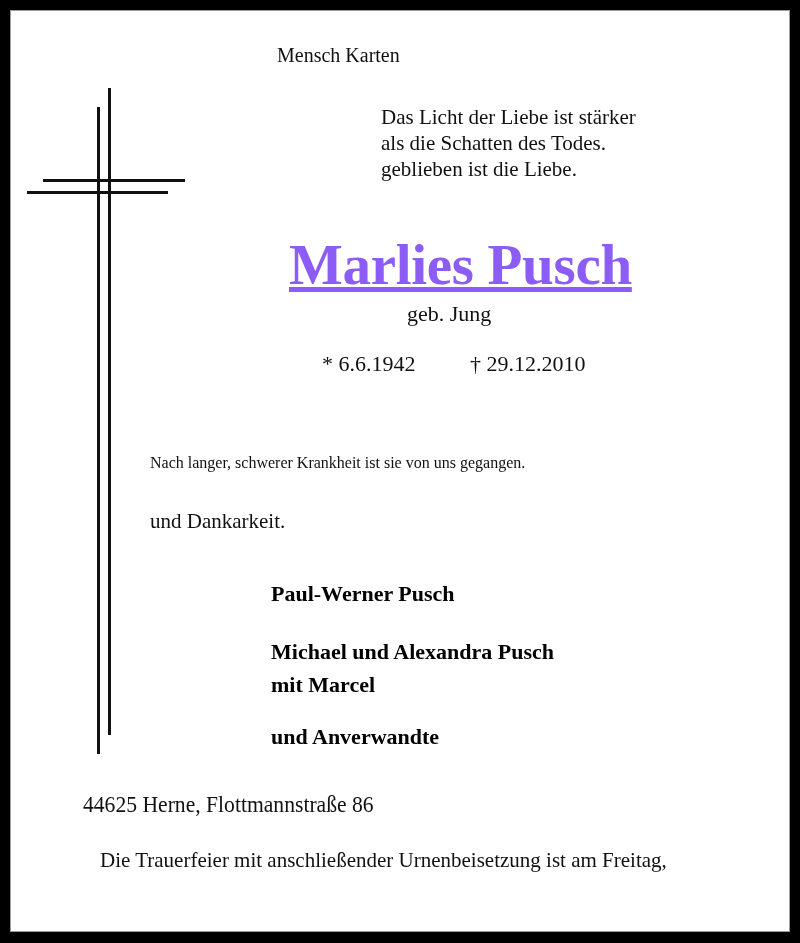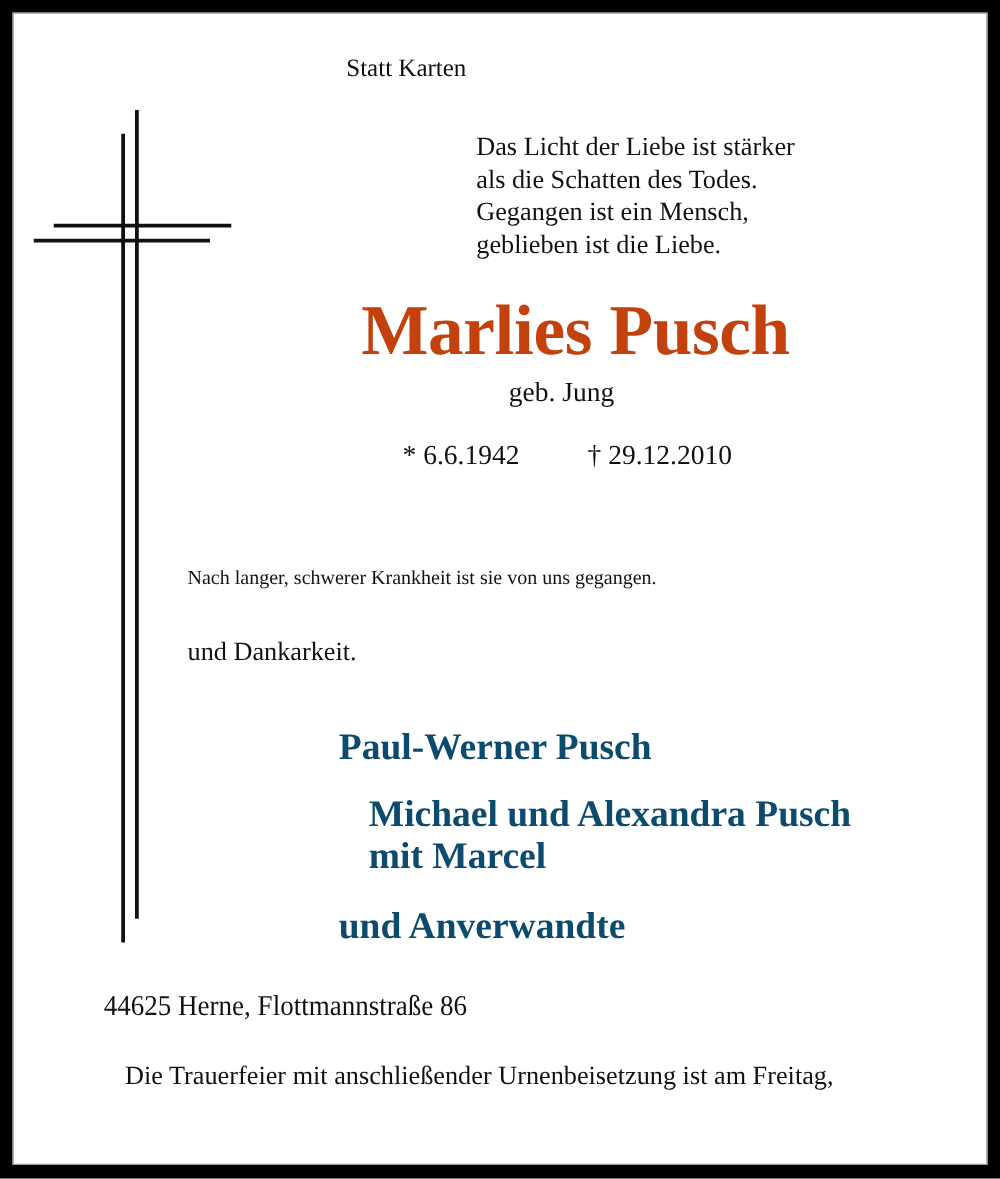--- a/index.html
+++ b/index.html
@@ -14,55 +14,54 @@
     }
     .t {
       position: absolute; white-space: nowrap; color: #111111;
       font-family: "Liberation Serif", "DejaVu Serif", serif;
       line-height: 1;
     }
     .line { position: absolute; background: #111111; }
     .statt { left: 277px; top: 45px; font-size: 20px; }
     .poem { left: 381px; top: 104px; font-size: 21px; line-height: 26px; }
     .poem div { white-space: nowrap; }
-    .name { left: 289px; top: 236px; font-size: 57px; font-weight: bold; letter-spacing: -0.3px; color: #c2410c; }
+    .name { left: 289px; top: 236px; font-size: 57px; font-weight: bold; letter-spacing: -0.3px; color: #8b5cf6; text-decoration: underline; }
     .geb { left: 407px; top: 303px; font-size: 22px; }
     .born { left: 322px; top: 353px; font-size: 22px; }
     .died { left: 470px; top: 353px; font-size: 22px; }
     .p1 { left: 150px; top: 455px; font-size: 16px; }
     .p2 { left: 150px; top: 508px; font-size: 21px; line-height: 27px; }
     .p2 div { white-space: nowrap; }
-    .nm { left: 271px; font-size: 30px; font-weight: bold; color: #0c4a6e; }
+    .nm { left: 271px; font-size: 22px; font-weight: bold; color: #000000; }
     .nm1 { top: 583px; }
     .nm2 { top: 635px; line-height: 33px; }
-    .nm2 div { white-space: nowrap; margin-left: 24px; }
+    .nm2 div { white-space: nowrap; }
     .nm3 { top: 726px; }
     .addr { left: 83px; top: 793px; font-size: 23px; transform: scaleX(0.94); transform-origin: left top; }
     .fun { left: 83px; top: 847px; font-size: 21px; line-height: 27px; margin-left: 17px; }
     .fun div { white-space: nowrap; }
   </style>
 </head>
 <body>
 
 <div class="frame"></div>
 <div class="inner"></div>
 
 <div>
   <div class="line" style="left:108px; top:88px; width:3px; height:647px;"></div>
   <div class="line" style="left:97px; top:107px; width:3px; height:647px;"></div>
   <div class="line" style="left:43px; top:179px; width:142px; height:3px;"></div>
   <div class="line" style="left:27px; top:191px; width:141px; height:3px;"></div>
 </div>
 
-<div class="t statt">Statt Karten</div>
+<div class="t statt">Mensch Karten</div>
 
 <div class="t poem">
   <div>Das Licht der Liebe ist stärker</div>
   <div>als die Schatten des Todes.</div>
-  <div>Gegangen ist ein Mensch,</div>
   <div>geblieben ist die Liebe.</div>
 </div>
 
 <div class="t name">Marlies Pusch</div>
 <div class="t geb">geb. Jung</div>
 <div class="t born">* 6.6.1942</div>
 <div class="t died">† 29.12.2010</div>
 
 <div class="t p1">Nach langer, schwerer Krankheit ist sie von uns gegangen.</div>
 

